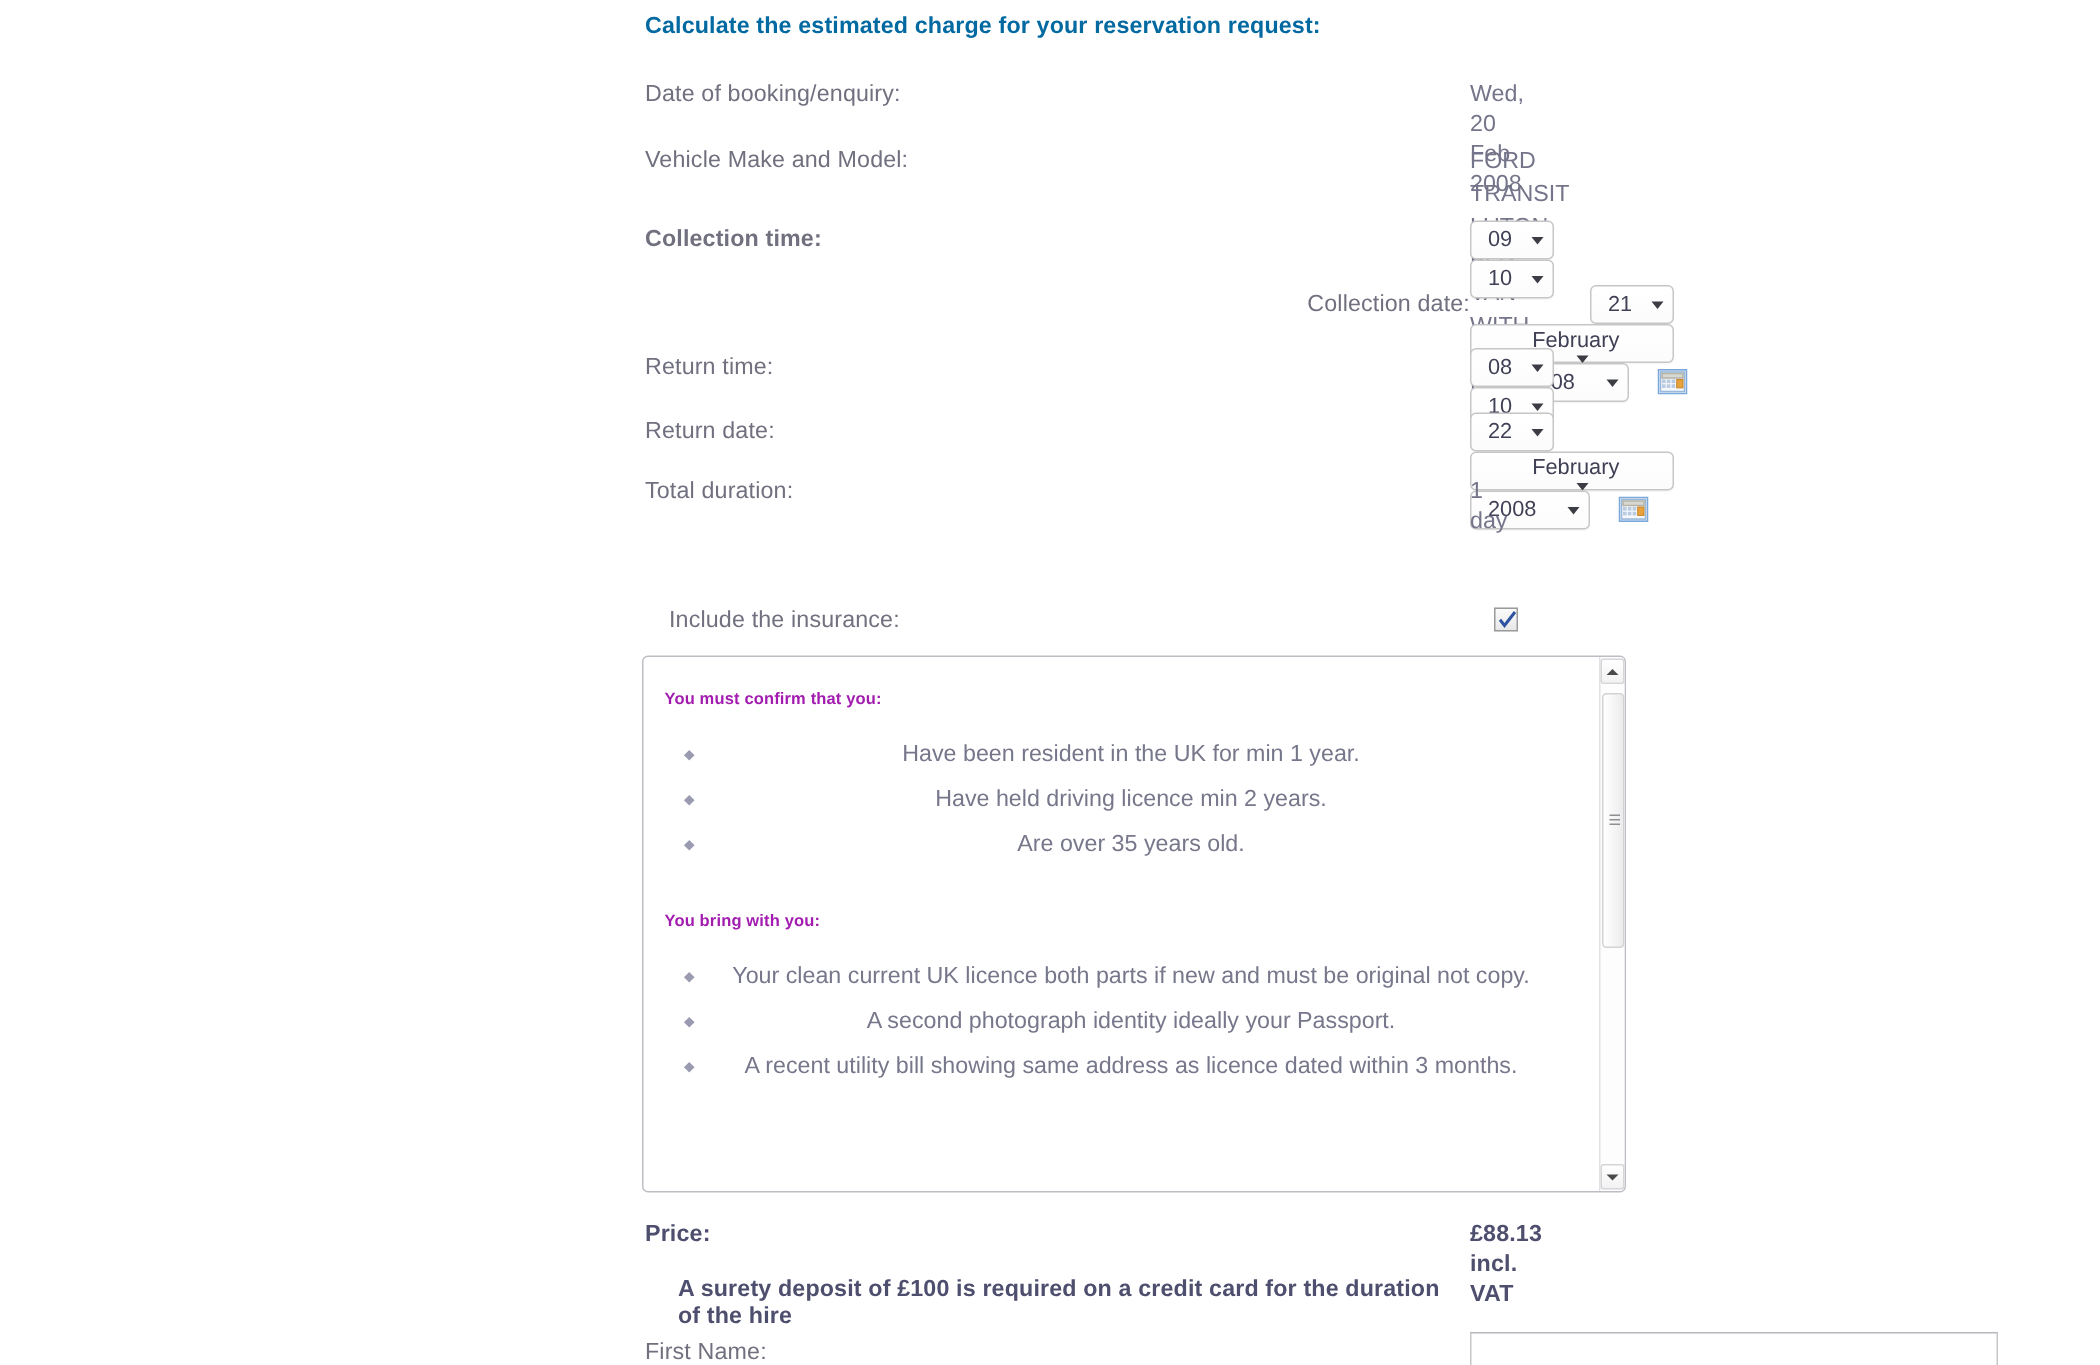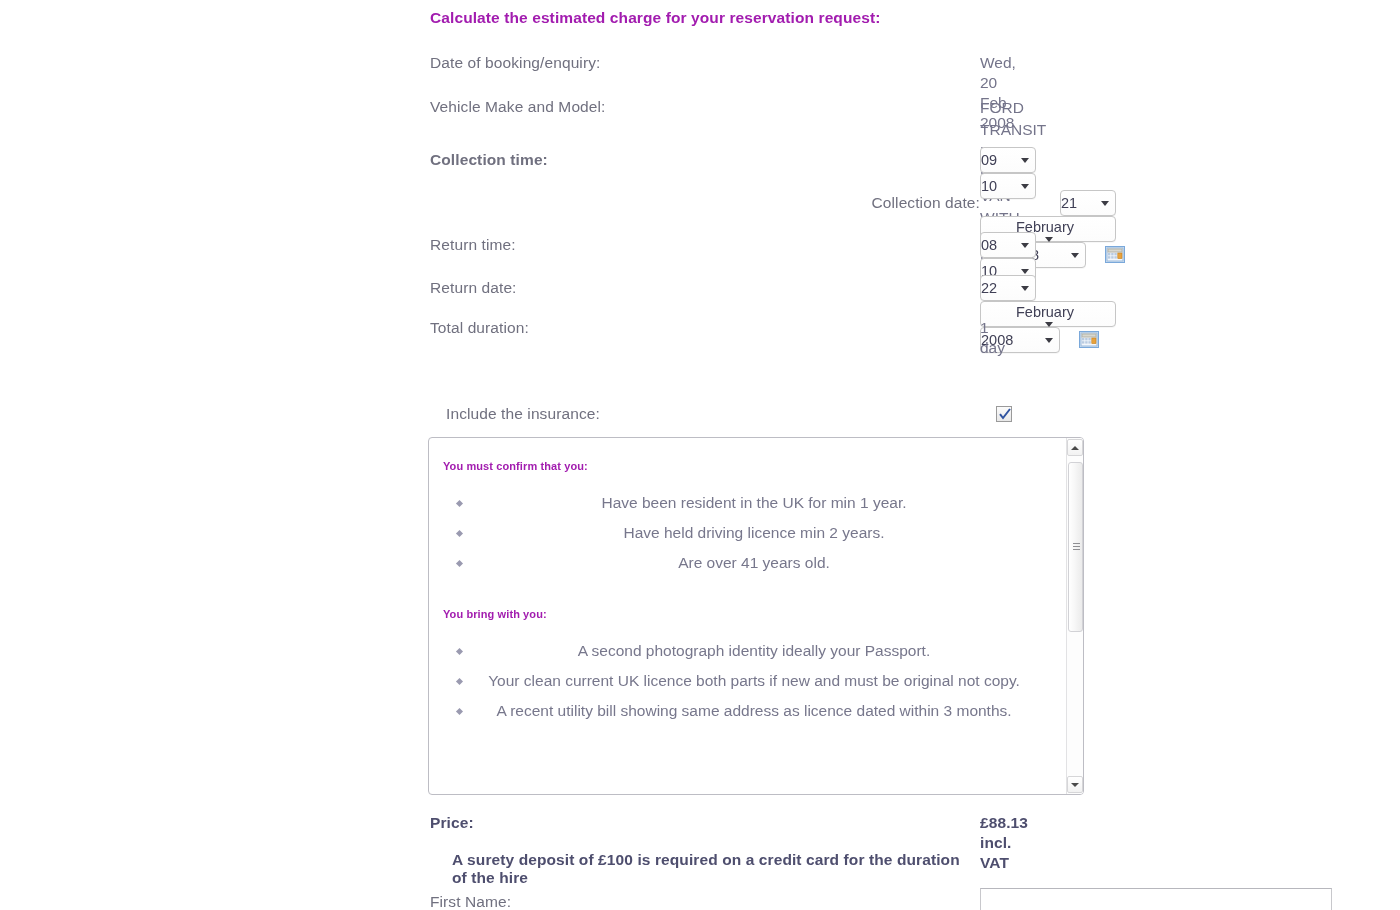--- a/index.html
+++ b/index.html
@@ -39,36 +39,36 @@
   .value {
     flex: 1 1 auto;
     font-size: 15.5px;
     line-height: 20px;
     color: #74748a;
   }
 
   .heading {
     font-size: 15.5px;
     font-weight: bold;
-    color: #a21caf;
+    color: #0369a1;
     line-height: 20px;
     letter-spacing: .1px;
   }
 
   
   .blk { position: absolute; left: 0; width: 940px; }
 
   
   .sel {
     display: inline-flex;
     align-items: center;
     justify-content: space-between;
     height: 26px;
     box-sizing: border-box;
-    padding: 0 6px 0 0;
+    padding: 0 6px 0 11px;
     border: 1px solid #c6c6c6;
     border-radius: 4px;
     background: #ffffff;
     background-image: linear-gradient(#ffffff, #fcfcfc);
     font-size: 14.5px;
     color: #3f3f55;
     font-family: "Liberation Sans", sans-serif;
     vertical-align: middle;
     margin-right: 9px;
     box-shadow: 0 1px 0 rgba(0,0,0,0.03);
@@ -408,35 +408,35 @@
         <li>
           <span class="bullet"></span>
           <span>Have been resident in the UK for min 1 year.</span>
         </li>
         <li>
           <span class="bullet"></span>
           <span>Have held driving licence min 2 years.</span>
         </li>
         <li>
           <span class="bullet"></span>
-          <span>Are over 41 years old.</span>
+          <span>Are over 35 years old.</span>
         </li>
       </ul>
 
       <div class="gap"></div>
 
       <h3>You bring with you:</h3>
       <ul>
         <li>
           <span class="bullet"></span>
+          <span>Your clean current UK licence both parts if new and must be original not copy.</span>
+        </li>
+        <li>
+          <span class="bullet"></span>
           <span>A second photograph identity ideally your Passport.</span>
-        </li>
-        <li>
-          <span class="bullet"></span>
-          <span>Your clean current UK licence both parts if new and must be original not copy.</span>
         </li>
         <li>
           <span class="bullet"></span>
           <span>A recent utility bill showing same address as licence dated within 3 months.</span>
         </li>
       </ul>
     </div>
 
     <div class="sbar">
       <div class="strack"></div>

